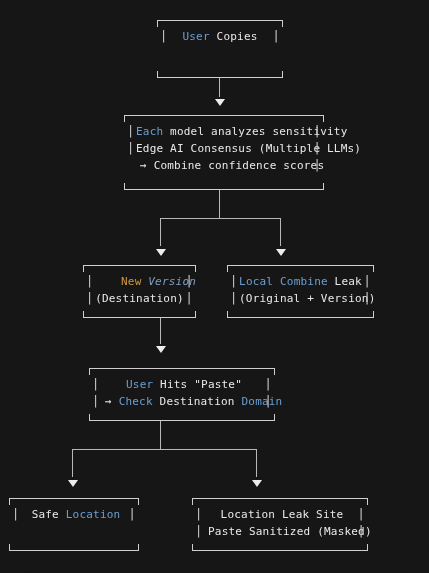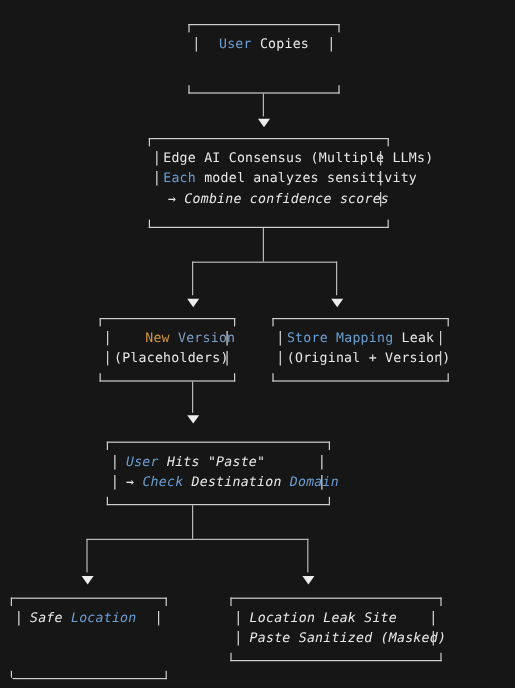--- a/index.html
+++ b/index.html
@@ -64,28 +64,28 @@
     position: absolute;
     top: 0;
     color: #cfcfcf;
     font-size: 12px;
     line-height: 17px;
   }
   .row::before { left: 3px; }
   .row::after  { right: 3px; }
   .row.noleft::before { content: ""; }
 
-  .tl { text-align: left; padding-left: 16px; font-style: italic; }
+  .tl { text-align: center; padding-left: 16px; }
 
   
   .c-white  { color: #e9e9e9; }
   .c-blue   { color: #6a9fd4; }
   .c-red    { color: #c0395c; }
   .c-orange { color: #cf9440; margin-left: 26px; }
-  .c-steel  { color: #7e9ec4; }
+  .c-steel  { color: #7e9ec4; font-style: italic; }
 
   
   .vline {
     position: absolute;
     width: 1.3px;
     background: #b8b8b8;
   }
   .hline {
     position: absolute;
     height: 1.3px;
@@ -113,47 +113,47 @@
     </div>
   </div>
 
   <div class="vline" style="left:219px; top:78px; width:1.3px; height:19px;"></div>
   <div class="arrow" style="left:215px; top:99px;"></div>
 
   <div class="node" style="left:124px; top:115px; width:200px; height:75px;">
     <div class="frame-top"></div>
     <div class="frame-bot"></div>
     <div class="rows">
+      <div class="row"><span class="c-blue">Each</span><span class="c-white"> model analyzes sensitivity</span></div>
       <div class="row"><span class="c-white">Edge AI Consensus (Multiple LLMs)</span></div>
-      <div class="row"><span class="c-blue">Each</span><span class="c-white"> model analyzes sensitivity</span></div>
       <div class="row tl noleft"><span class="c-white">→ Combine confidence scores</span></div>
     </div>
   </div>
 
   <div class="vline" style="left:219px; top:190px; height:28px;"></div>
   <div class="hline" style="left:160px; top:218px; width:121px;"></div>
   <div class="vline" style="left:160px; top:218px; height:28px;"></div>
   <div class="vline" style="left:280px; top:218px; height:28px;"></div>
   <div class="arrow" style="left:156px; top:249px;"></div>
   <div class="arrow" style="left:276px; top:249px;"></div>
 
   <div class="node" style="left:83px; top:265px; width:113px; height:53px;">
     <div class="frame-top"></div>
     <div class="frame-bot"></div>
     <div class="rows">
       <div class="row"><span class="c-orange">New</span><span class="c-white"> </span><span class="c-steel">Version</span></div>
-      <div class="row"><span class="c-white">(Placeholders)</span></div>
+      <div class="row"><span class="c-white">(Destination)</span></div>
     </div>
   </div>
 
   <div class="node" style="left:227px; top:265px; width:147px; height:53px;">
     <div class="frame-top"></div>
     <div class="frame-bot"></div>
     <div class="rows">
-      <div class="row"><span class="c-blue">Store Mapping</span><span class="c-white"> Leak</span></div>
+      <div class="row"><span class="c-blue">Local Combine</span><span class="c-white"> Leak</span></div>
       <div class="row"><span class="c-white">(Original + Version)</span></div>
     </div>
   </div>
 
   <div class="vline" style="left:160px; top:318px; height:26px;"></div>
   <div class="arrow" style="left:156px; top:346px;"></div>
 
   <div class="node" style="left:89px; top:368px; width:186px; height:53px;">
     <div class="frame-top"></div>
     <div class="frame-bot"></div>
@@ -163,21 +163,21 @@
     </div>
   </div>
 
   <div class="vline" style="left:160px; top:421px; height:28px;"></div>
   <div class="hline" style="left:72px; top:449px; width:185px;"></div>
   <div class="vline" style="left:72px; top:449px; height:28px;"></div>
   <div class="vline" style="left:256px; top:449px; height:28px;"></div>
   <div class="arrow" style="left:68px; top:480px;"></div>
   <div class="arrow" style="left:252px; top:480px;"></div>
 
-  <div class="node" style="left:9px; top:498px; width:130px; height:68px;">
+  <div class="node" style="left:9px; top:498px; width:130px; height:53px;">
     <div class="frame-top"></div>
     <div class="frame-bot"></div>
     <div class="rows">
       <div class="row tl"><span class="c-white">Safe</span><span class="c-white"> </span><span class="c-blue">Location</span></div>
     </div>
   </div>
 
   <div class="node" style="left:192px; top:498px; width:176px; height:53px;">
     <div class="frame-top"></div>
     <div class="frame-bot"></div>

